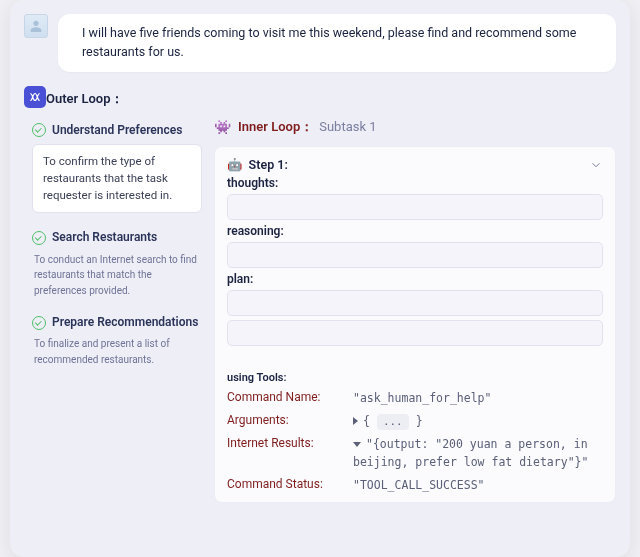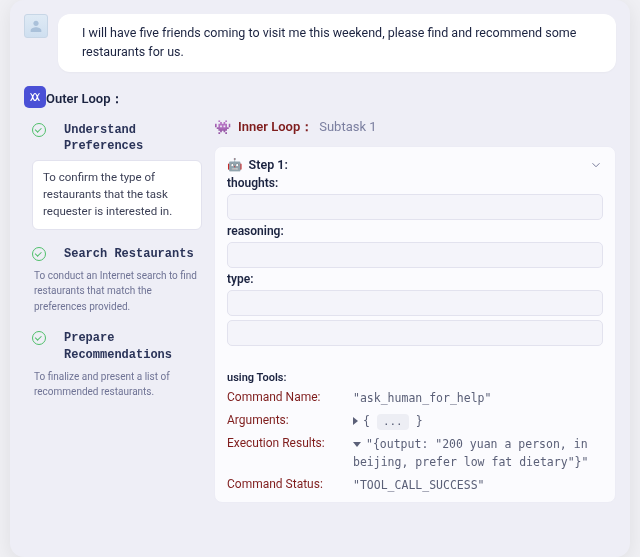--- a/index.html
+++ b/index.html
@@ -71,24 +71,23 @@
     flex-shrink: 0;
     padding-top: 4px;
     padding-left: 8px;
   }
   .step-block { margin-bottom: 16px; }
   .step-title {
     font-size: 12px;
     font-weight: 600;
     color: #2a3358;
     display: flex;
-    align-items: flex-start;
-    gap: 18px;
+    align-items: center;
+    gap: 6px;
     line-height: 1.35;
-    font-family: Liberation Mono, monospace;
   }
   .check-ic {
     width:14px; height:14px;
     border:1.5px solid #4fbf6a;
     border-radius:50%;
     flex-shrink:0;
     display:flex; align-items:center; justify-content:center;
     margin-top:1px;
   }
   .check-ic::after {
@@ -296,39 +295,39 @@
               </svg>
           </span>
         </div>
 
         <div class="field-label">thoughts:</div>
         <input class="field-input" value="" style="">
 
         <div class="field-label">reasoning:</div>
         <input class="field-input" value="" style="">
 
-        <div class="field-label">type:</div>
+        <div class="field-label">plan:</div>
         <input class="field-input" value="" style="">
 
         <input class="field-input" value="" style="">
 
         <div class="tools-label">using Tools:</div>
 
         <div class="kv-grid">
           <div class="k">Command Name:</div>
           <div class="v">"ask_human_for_help"</div>
 
           <div class="k">Arguments:</div>
           <div class="v">
             <span class="tri"></span><span>{</span>
             <span class="args-pill">...</span>
             <span>}</span>
           </div>
 
-          <div class="k">Execution Results:</div>
+          <div class="k">Internet Results:</div>
           <div class="v">
             <span class="tri-down"></span><span>"{output: "200 yuan a person, in beijing, prefer low fat dietary"}"</span>
           </div>
 
           <div class="k">Command Status:</div>
           <div class="v">"TOOL_CALL_SUCCESS"</div>
         </div>
 
       </div>
 

